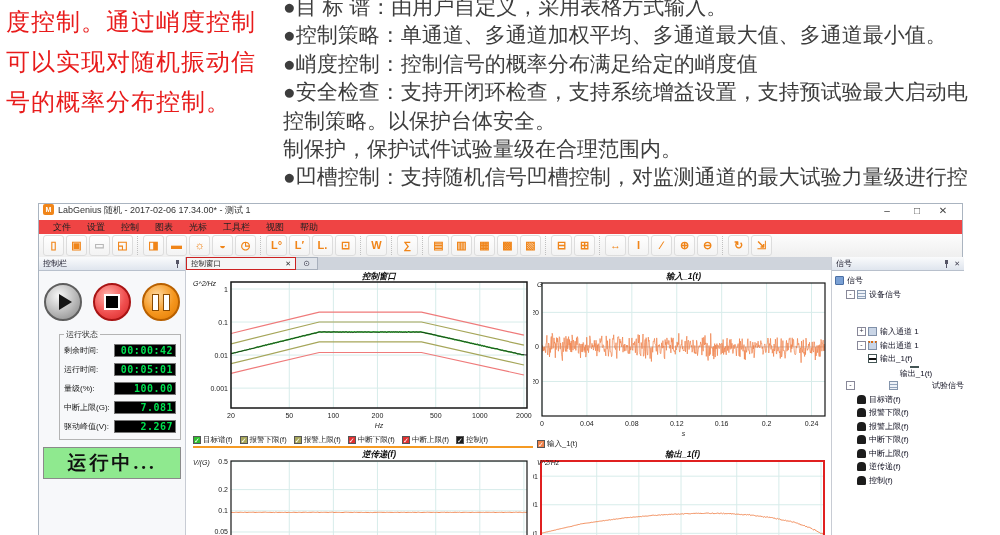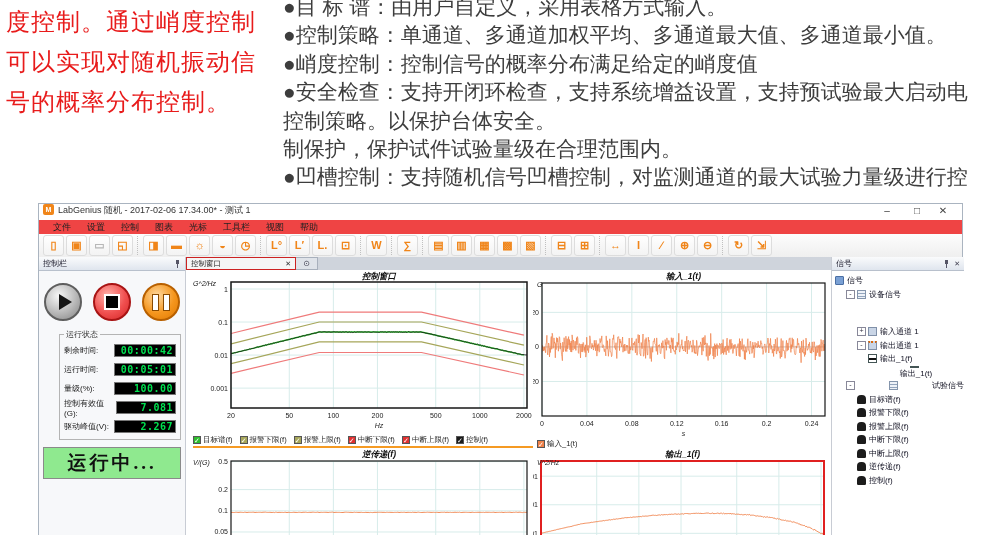--- a/index.html
+++ b/index.html
@@ -229,21 +229,21 @@
           </div>
           <div class="st-row">
             <span class="st-label">运行时间:</span>
             <span class="st-led">00:05:01</span>
           </div>
           <div class="st-row">
             <span class="st-label">量级(%):</span>
             <span class="st-led">100.00</span>
           </div>
           <div class="st-row">
-            <span class="st-label">控制有效值(G):</span>
+            <span class="st-label">中断上限(G):</span>
             <span class="st-led">7.081</span>
           </div>
           <div class="st-row">
             <span class="st-label">驱动峰值(V):</span>
             <span class="st-led">2.267</span>
           </div>
         </fieldset>
       <div class="run-banner">运行中...</div>
       <div class="panel-hd log-hd">
         <span>日志</span>

